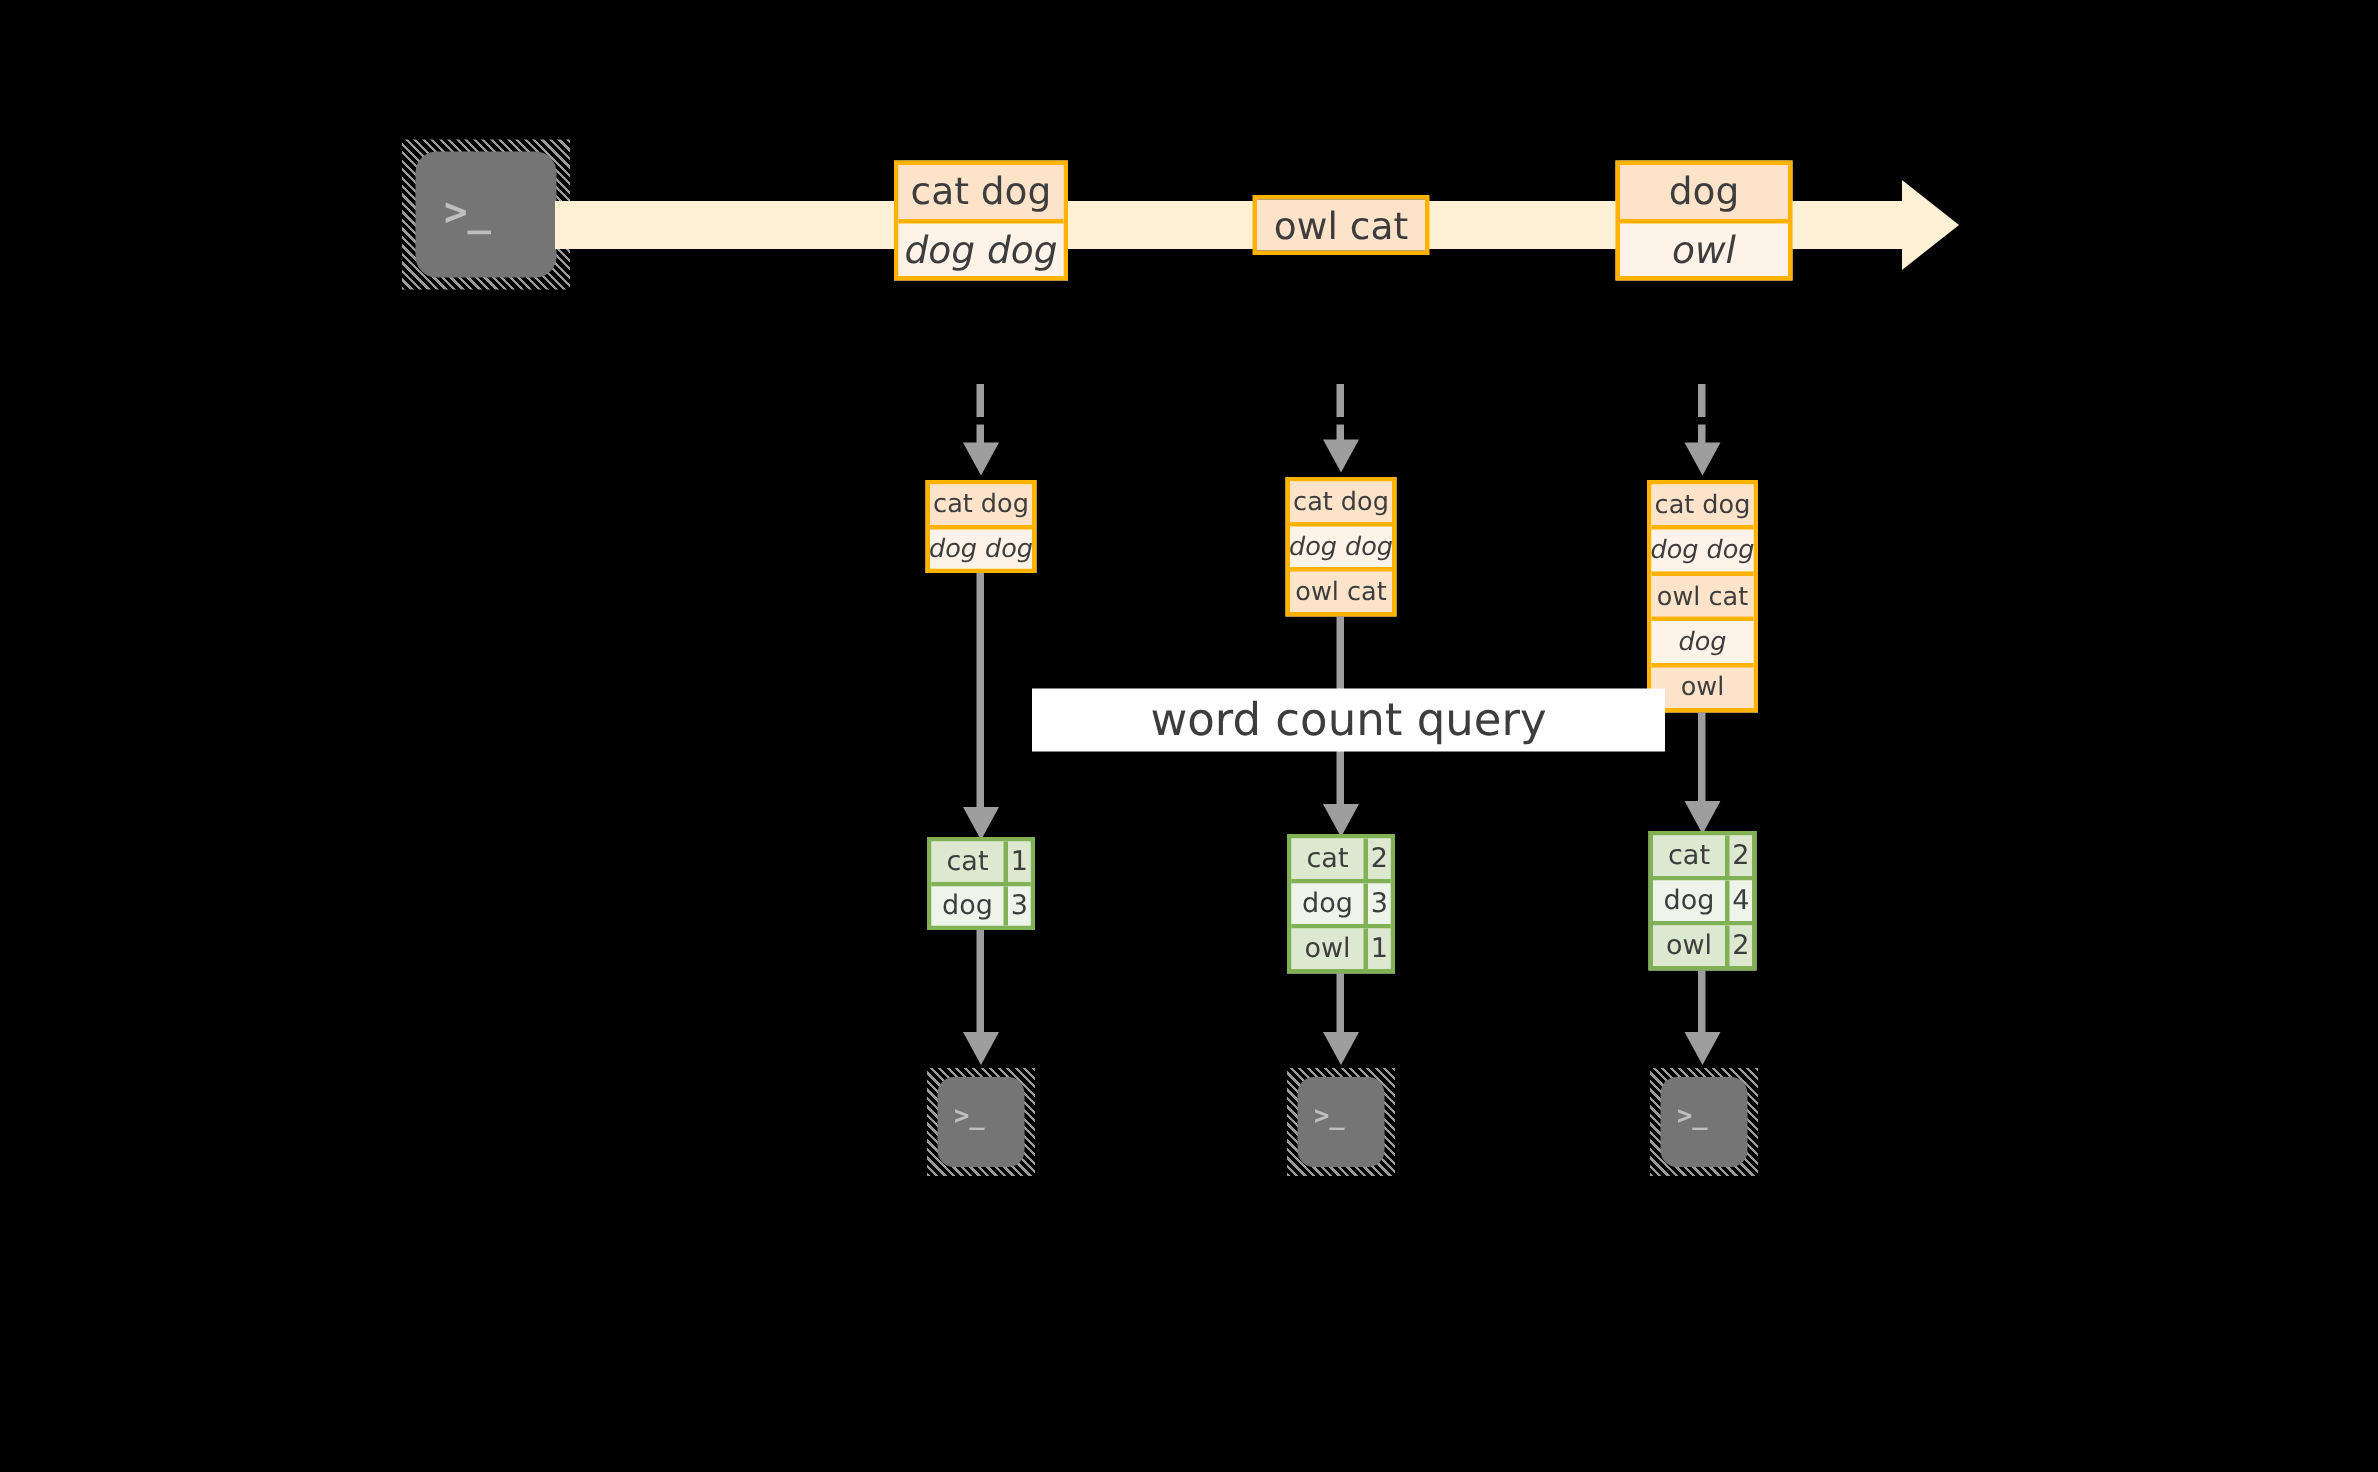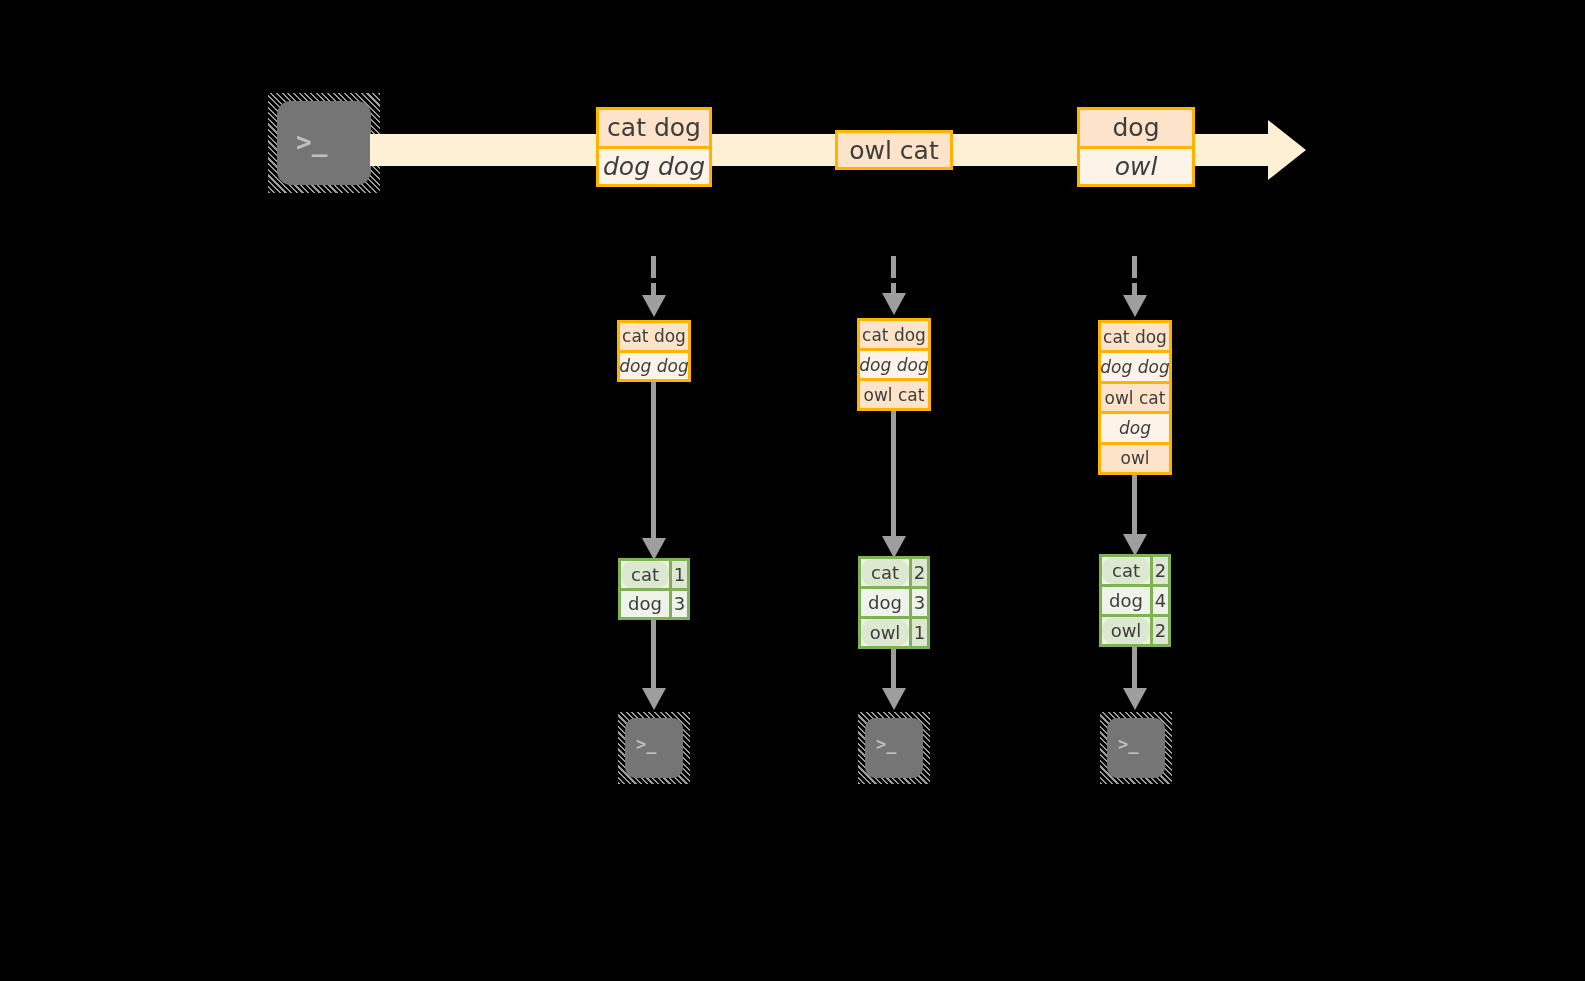--- a/index.html
+++ b/index.html
@@ -100,21 +100,21 @@
   .gbox .grow.sep { border-top: 3px solid #80b155; }
   .gbox .gcell {
     box-sizing: border-box;
     display: flex;
     align-items: center;
     justify-content: center;
     font-size: 18px;
     color: #3d3d3d;
     white-space: nowrap;
   }
-  .gbox .gcell.word { flex: 0 0 48px; border-radius: 12px; }
+  .gbox .gcell.word { flex: 0 0 48px; }
   .gbox .gcell.cnt  { flex: 1 1 auto; border-left: 3px solid #80b155; }
   .gbox .grow.shadeA .gcell { background: #dce8d0; }
   .gbox .grow.shadeB .gcell { background: #eff4ea; }
 
   
   .vline {
     position: absolute;
     width: 5px;
     background: #9e9e9e;
   }
@@ -267,14 +267,15 @@
 
   <div class="vline" style="left:1132px; top:647px; height:45px;"></div>
   <div class="vhead" style="left:1123px; top:688px;"></div>
 
   <div class="term" style="left:1100px; top:712px; width:72px; height:72px;">
     <div class="hatch"></div>
     <div class="face" style="left:7px; top:6px; right:7px; bottom:6px; border-radius:11px;"></div>
     <div class="glyph" style="left:18px; top:24px; font-size:17px;">&gt;_</div>
   </div>
 
+  <div class="qlabel" style="left:688px; top:459px; width:422px; height:42px;">word count query</div>
 
 </div>
 
 </body></html>

